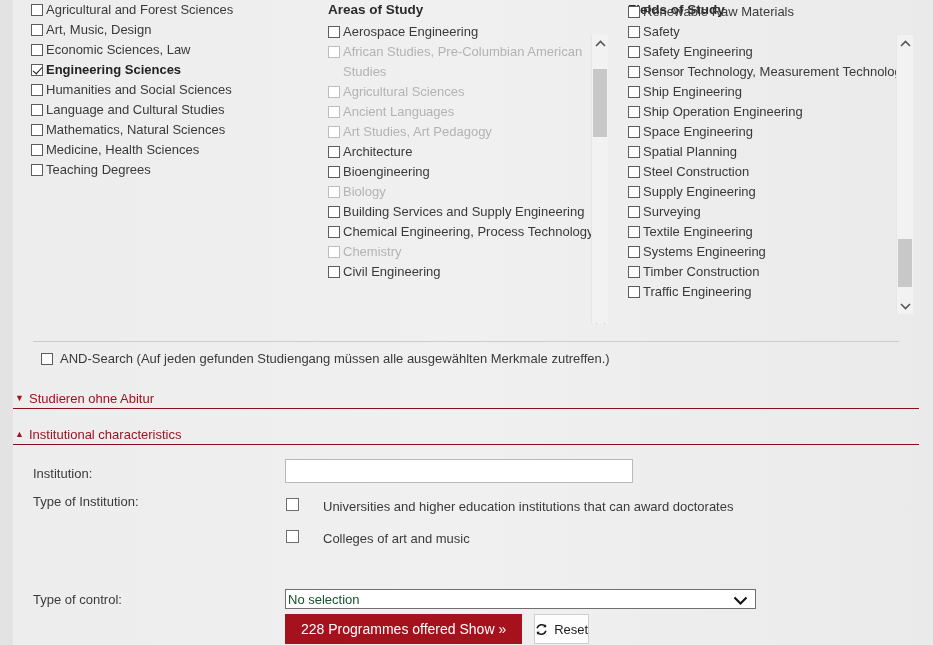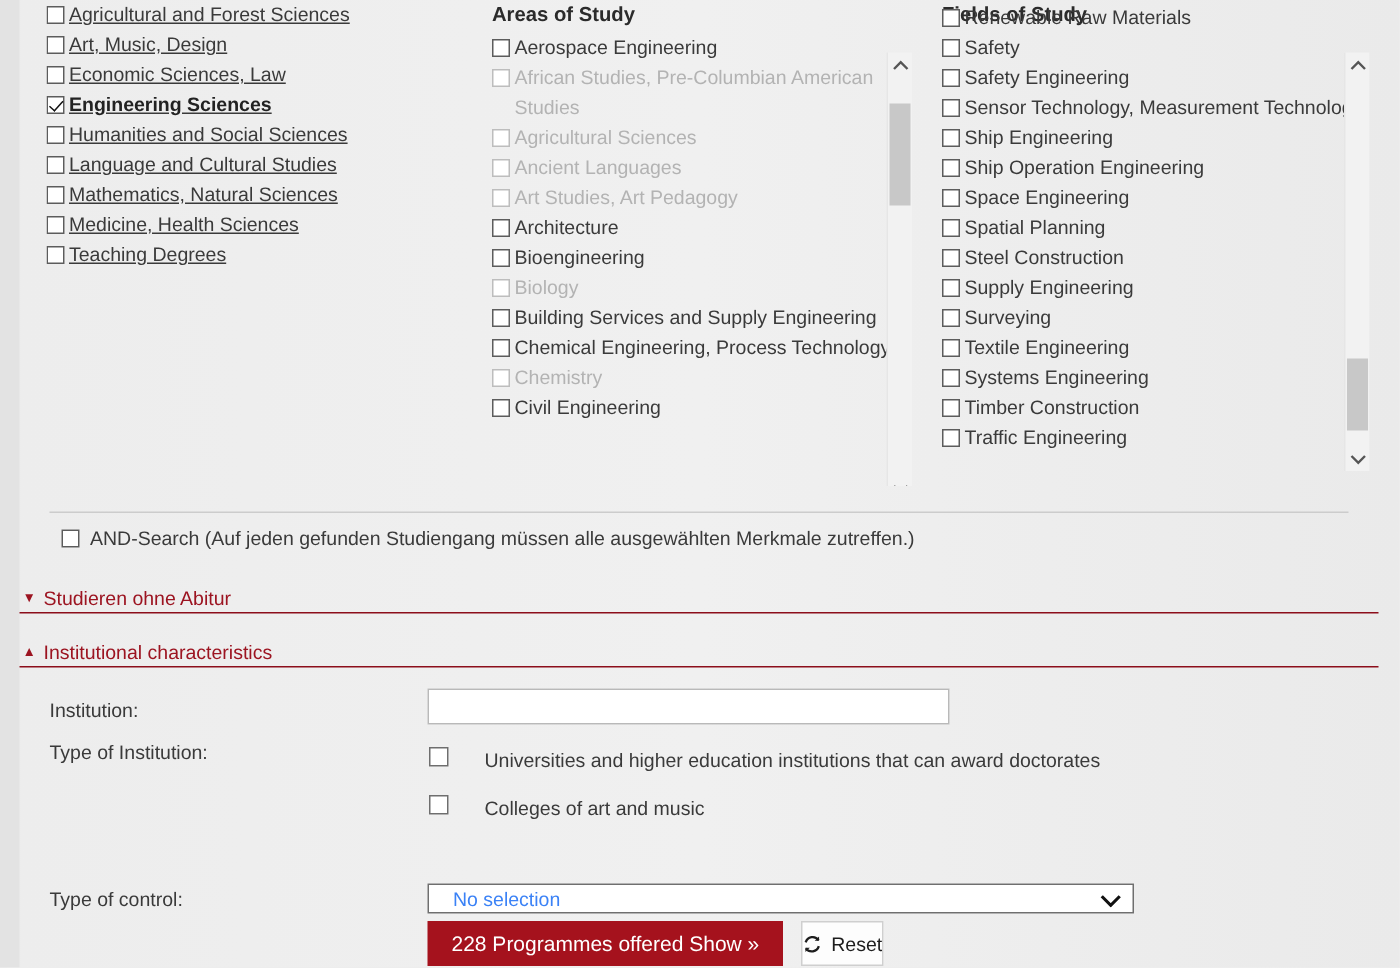--- a/index.html
+++ b/index.html
@@ -53,21 +53,21 @@
     padding: 0 0 2px 0;
     line-height: 20px;
   }
   .col-0 .col-title { padding-left: 1px; }
 
   .listbox {
     position: relative;
     overflow: hidden;
     background: transparent;
   }
-  .col-0 .listbox { height: 300px; width: 290px; text-decoration: underline; }
+  .col-0 .listbox { height: 300px; width: 290px; }
   .col-1 .listbox { height: 302px; width: 280px; }
   .col-2 .listbox { height: 312px; width: 285px; margin-top: -20px; }
 
   .opt {
     display: flex;
     align-items: flex-start;
     line-height: 20px;
     padding: 0;
     margin: 0;
     cursor: pointer;
@@ -239,22 +239,22 @@
 
   .sel-typectrl {
     position: absolute;
     left: 285px; top: 134px;
     width: 471px; height: 20px;
     border: 1px solid #6f6f6f;
     background: #ffffff;
     box-sizing: border-box;
     font-family: "Liberation Sans", sans-serif;
     font-size: 13px;
-    color: #3b82f6;
-    padding: 0 16px;
+    color: #14532d;
+    padding: 0 2px;
     appearance: none;
     -webkit-appearance: none;
   }
   .sel-arrow {
     position: absolute;
     left: 733px; top: 138px;
     pointer-events: none;
     color: #111;
   }
 

